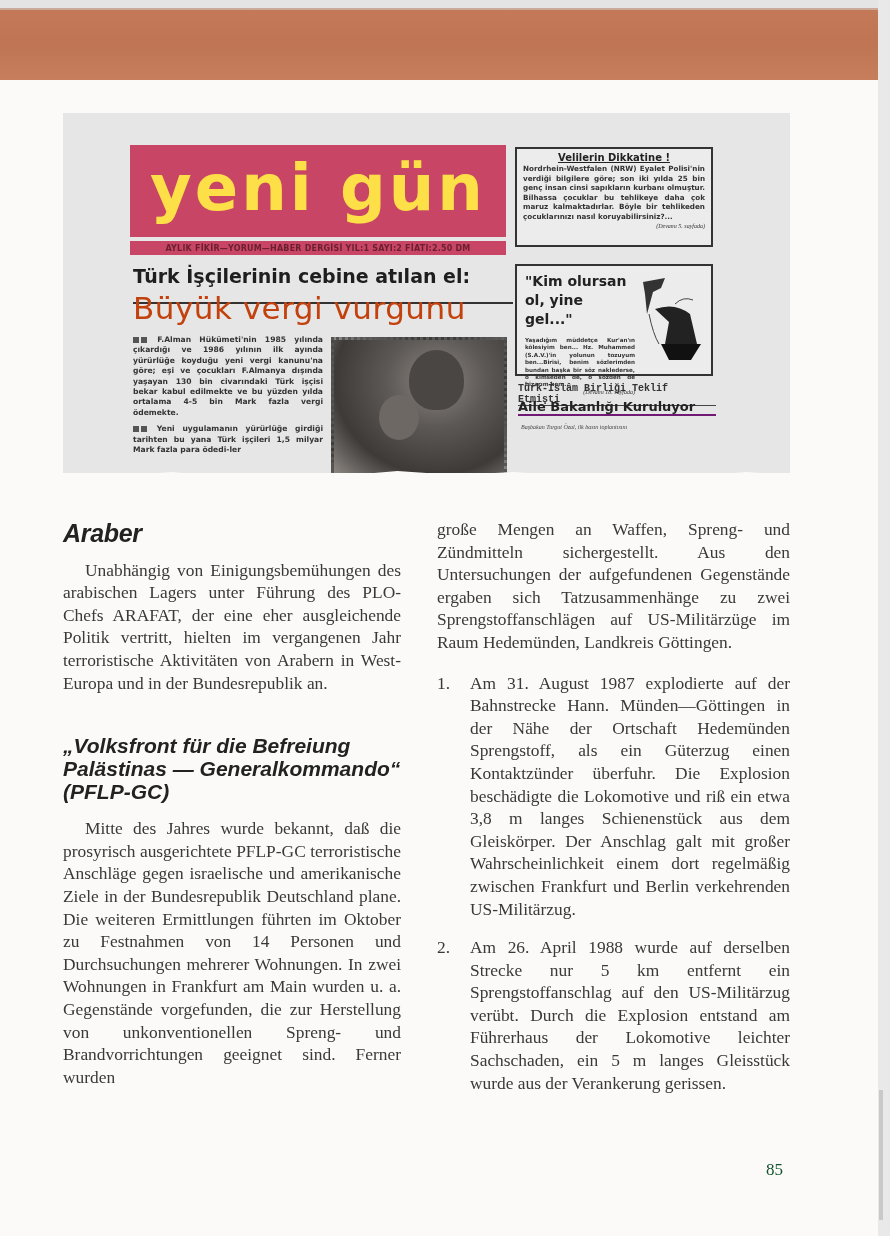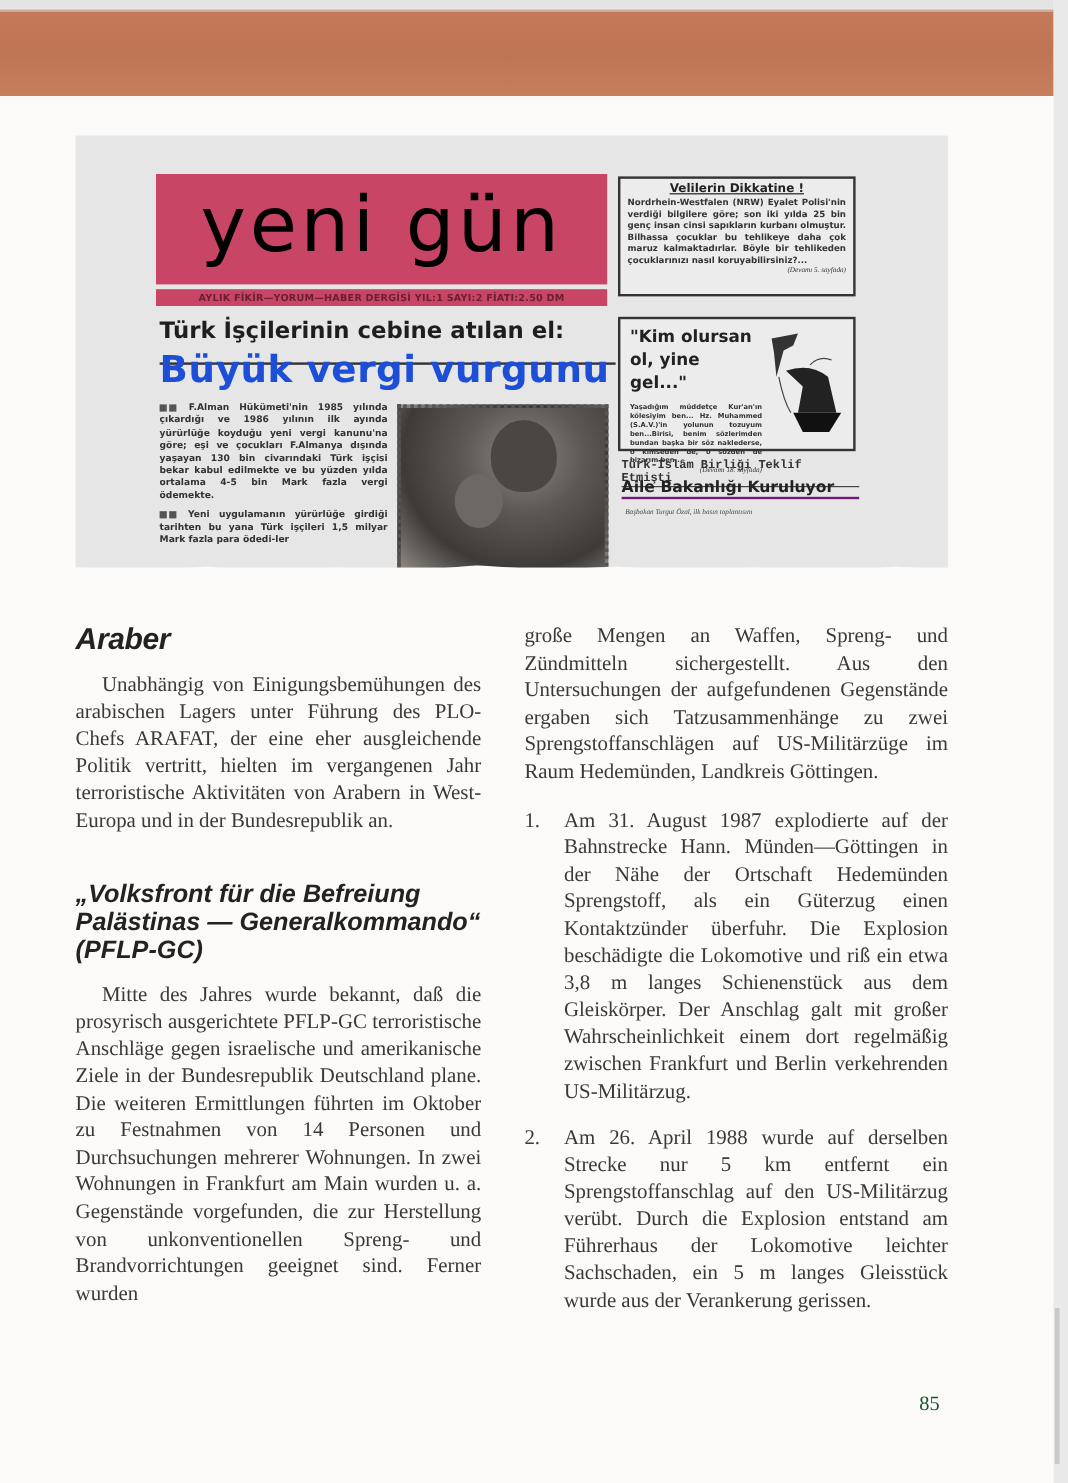--- a/index.html
+++ b/index.html
@@ -26,37 +26,37 @@
     position: absolute; left: 63px; top: 465px; width: 727px; height: 20px;
     background: #fbfaf8;
     clip-path: polygon(0 40%, 8% 55%, 15% 35%, 22% 60%, 30% 40%, 38% 55%, 46% 30%, 54% 50%, 62% 35%, 70% 55%, 78% 40%, 86% 60%, 94% 35%, 100% 50%, 100% 100%, 0 100%);
   }
   .masthead {
     position: absolute; left: 67px; top: 32px; width: 376px; height: 92px;
     background: #c84566;
     display: flex; align-items: center; justify-content: center;
   }
   .masthead-title {
-    font-family: "DejaVu Sans", sans-serif; font-weight: normal; color: #000000;
+    font-family: "DejaVu Sans", sans-serif; font-weight: bold; color: #fde047;
     font-size: 64px; letter-spacing: 3px; line-height: 1; margin-top: -6px;
   }
   .mast-sub {
     position: absolute; left: 67px; top: 128px; width: 376px; height: 14px;
     background: #c84566; color: #6a1f30;
     font-family: "DejaVu Sans", sans-serif; font-weight: bold; font-size: 8px;
     display: flex; align-items: center; justify-content: center; letter-spacing: .2px;
   }
   .clip-kicker {
     position: absolute; left: 70px; top: 152px; width: 380px;
     font-family: "DejaVu Sans", sans-serif; font-weight: bold; font-size: 19px; color: #1e1e1e;
     white-space: nowrap; border-bottom: 2px solid #333; padding-bottom: 15px;
   }
   .clip-headline {
     position: absolute; left: 70px; top: 177px; width: 380px;
-    font-family: "DejaVu Sans", sans-serif; font-weight: bold; font-size: 31px; color: #1d4ed8;
+    font-family: "DejaVu Sans", sans-serif; font-weight: normal; font-size: 31px; color: #c2410c;
     white-space: nowrap; letter-spacing: .5px;
   }
   .clip-bullets { position: absolute; left: 70px; top: 222px; width: 190px; }
   .clip-bullet {
     font-family: "DejaVu Sans", sans-serif; font-weight: bold; font-size: 7.6px; line-height: 10.4px;
     color: #333; margin-bottom: 6px; text-align: justify;
   }
   .bullet-mark { display: inline-block; width: 6px; height: 6px; background: #555; margin-right: 2px; vertical-align: -1px; }
   .clip-photo {
     position: absolute; left: 268px; top: 224px; width: 170px; height: 135px;

